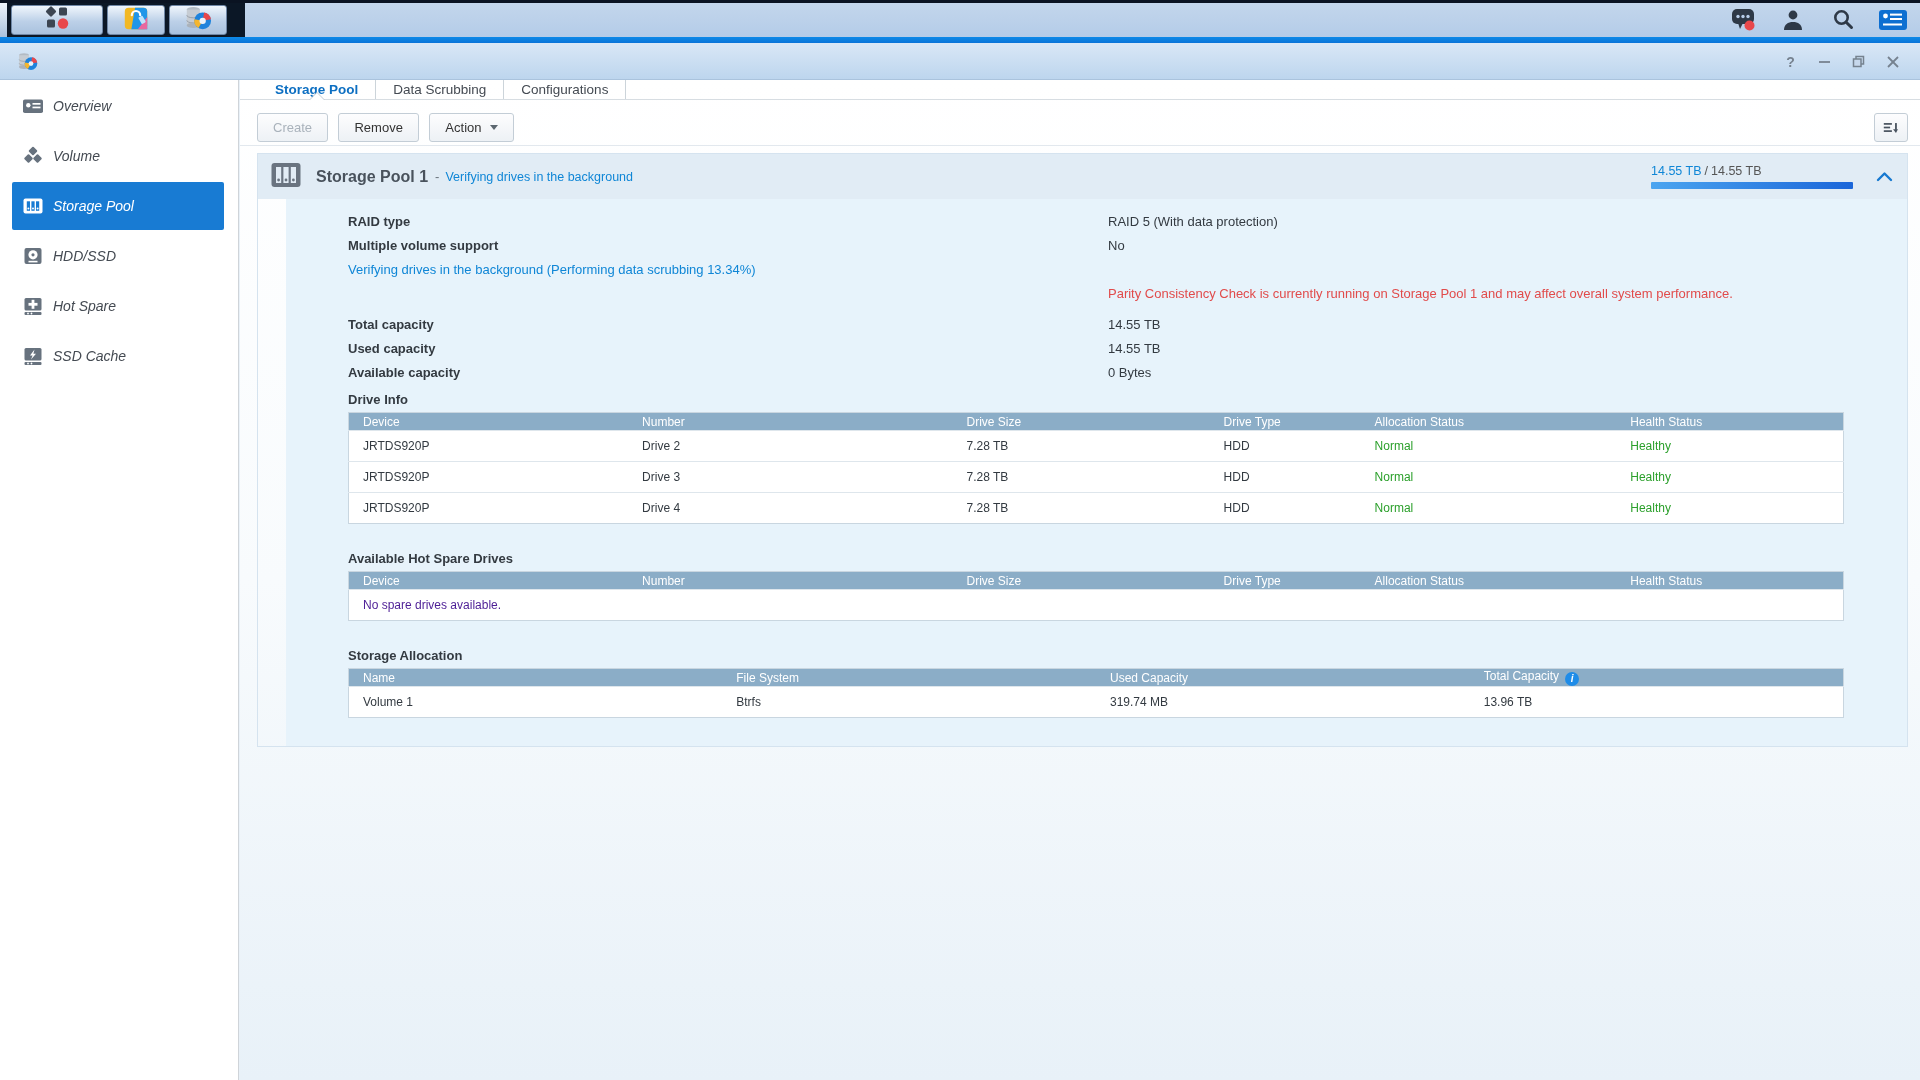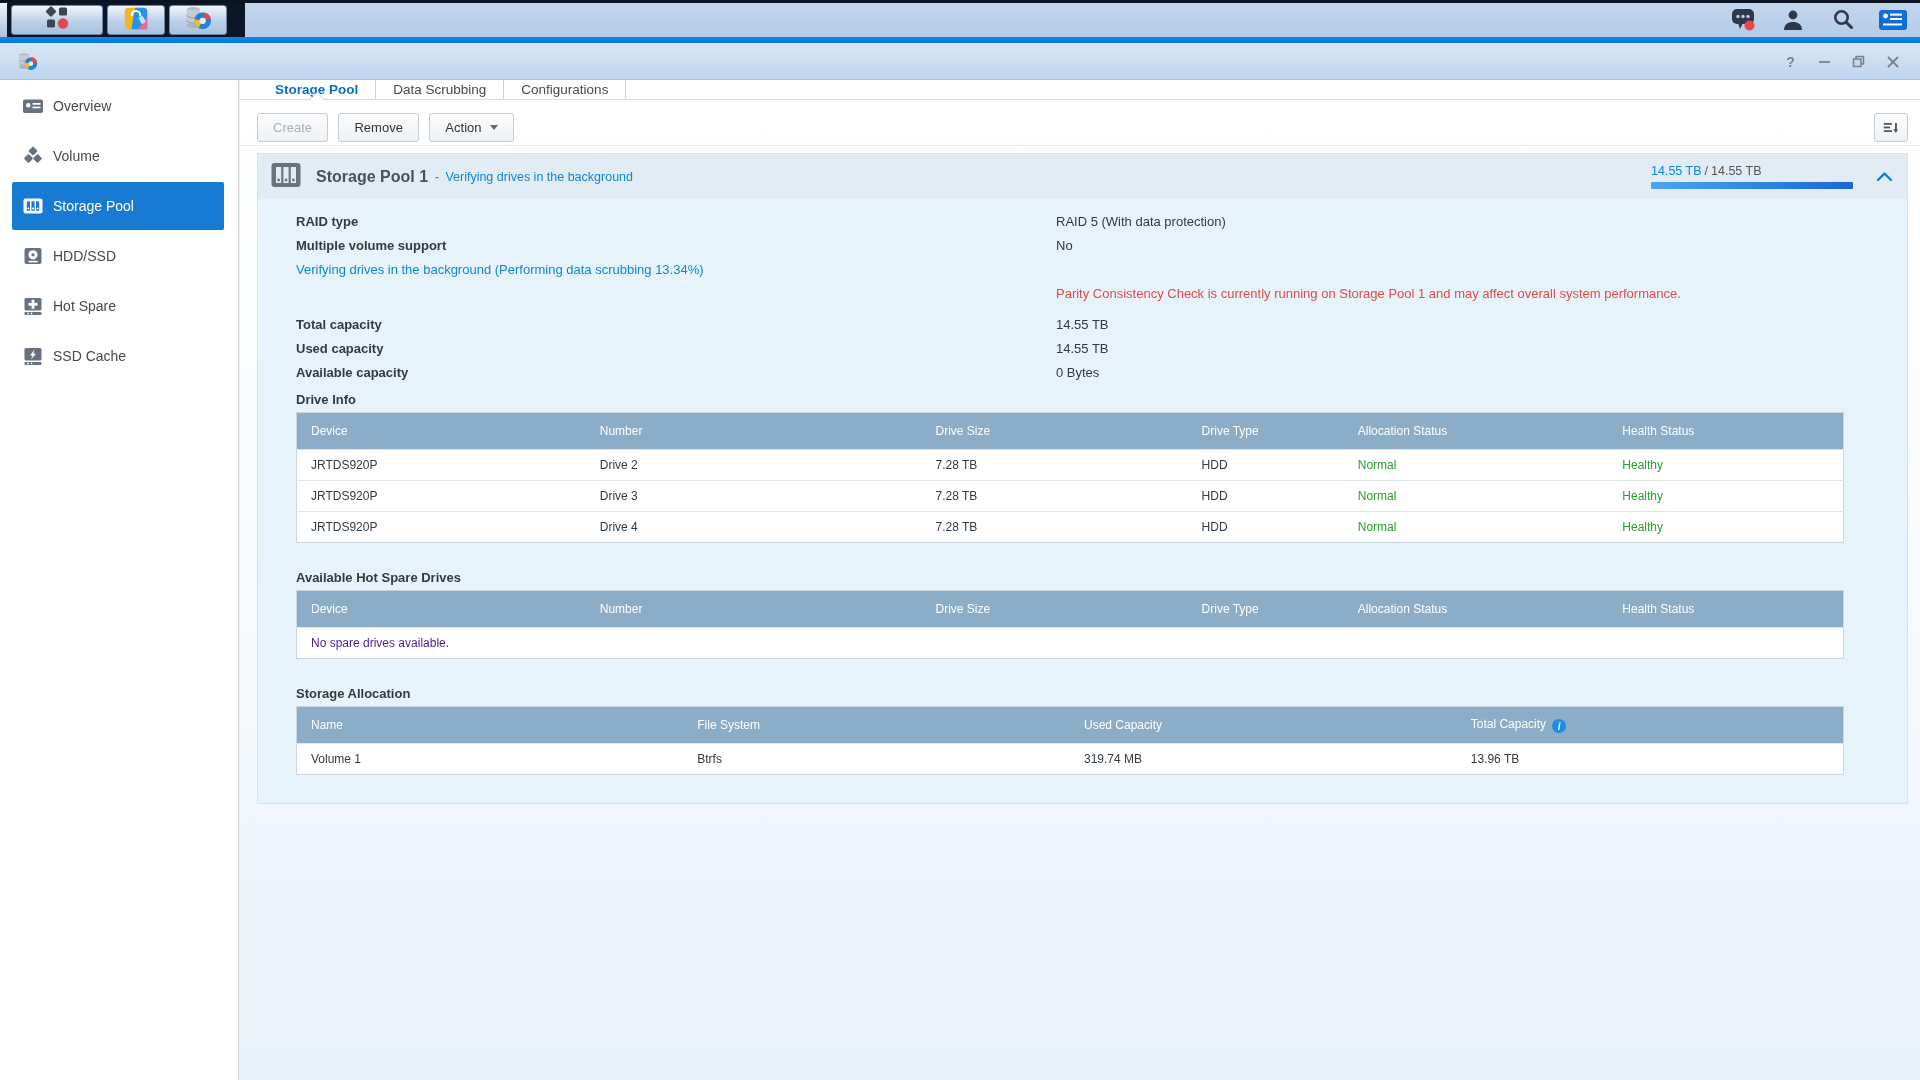--- a/index.html
+++ b/index.html
@@ -32,21 +32,21 @@
   .win-controls { position:absolute; right:20px; top:0; height:37px; display:flex; align-items:center; gap:19px; }
   .win-ctl { width:15px; height:15px; display:flex; align-items:center; justify-content:center;
     color:#76828f; font-weight:bold; font-size:14px; cursor:pointer; }
 
   .win-body { position:absolute; top:37px; left:0; right:0; bottom:0; }
 
   
   .sidebar { position:absolute; top:0; left:0; bottom:0; width:239px; background:#ffffff;
     border-right:1px solid #cfd4d9; padding-top:1px; }
   .side-item { height:50px; display:flex; align-items:center; gap:9px; padding-left:22px;
-    font-size:14px; color:#444a52; cursor:pointer; --hole:#ffffff; }
+    font-size:14px; color:#444a52; cursor:pointer;font-style:italic; --hole:#ffffff; }
   .side-item .s-icon { color:#67727e; flex:0 0 auto; display:flex; }
   .side-item.selected { background:#187bd3; color:#ffffff; margin:1px 14px 1px 12px;
     border-radius:2px; height:48px; padding-left:10px; --hole:#187bd3; }
   .side-item.selected .s-icon { color:#ffffff; }
 
   
   .main { position:absolute; top:0; left:240px; right:0; bottom:0;
     background:linear-gradient(180deg,#ffffff 0%,#f8fbfd 50%,#e8f1f8 100%); }
 
   .tabbar { height:20px; border-bottom:1px solid #d7dde2; padding-left:18px; display:flex; }
@@ -77,35 +77,35 @@
   .pool-status { font-size:12.5px; color:#0f86d6; margin-left:6px; }
   .cap-group { margin-left:auto; width:202px; }
   .cap-line { font-size:12.5px; line-height:14px; }
   .cap-used { color:#0f86d6; }
   .cap-sep { color:#555; margin:0 3px; }
   .cap-total { color:#555; }
   .progress-track { margin-top:4px; height:7px; background:#cfe0ef; border-radius:1px; overflow:hidden; }
   .progress-fill { height:100%; background:linear-gradient(90deg,#4ba5f0,#1b66d9); }
   .collapse-btn { margin-left:23px; margin-right:6px; cursor:pointer; display:flex; align-items:center; }
 
-  .panel-body { background:#e7f3fb; padding:13px 63px 28px 38px; }
+  .panel-body { background:#e7f3fb; padding:13px 63px 28px 62px;margin-left:28px; }
   .detail-row { display:flex; font-size:13px; line-height:19px; margin-bottom:5px; }
   .detail-label { width:760px; font-weight:bold; color:#333a41; flex:0 0 auto; }
   .detail-value { color:#333a41; }
   .detail-value.blue { color:#0f86d6; }
   .detail-value.red { color:#e14b4b; }
   .gap-top { margin-top:12px; }
 
   .section-title { font-size:13px; font-weight:bold; color:#333a41; margin:27px 0 5px; }
   .section-title.first { margin-top:10px; }
 
   table.tbl { width:100%; table-layout:fixed; border-collapse:collapse;
     background:#ffffff; border:1px solid #c9d6e0; }
   table.tbl th { background:#8badc7; color:#ffffff; font-weight:normal; font-size:12px;
-    text-align:left; height:37px; padding:0 0 0 14px; cursor:pointer; }
+    text-align:left; height:18px; padding:0 0 0 14px; cursor:pointer; }
   table.tbl td { font-size:12px; color:#333a41; padding:8px 0 8px 14px; border-top:1px solid #dee6ec; }
   table.tbl td.green { color:#2ca02c; }
   table.tbl td.empty-cell { color:#4c1d95; }
   .tbl-drives th:nth-child(1){width:18.7%} .tbl-drives th:nth-child(2){width:21.7%}
   .tbl-drives th:nth-child(3){width:17.2%} .tbl-drives th:nth-child(4){width:10.1%}
   .tbl-drives th:nth-child(5){width:17.1%} .tbl-drives th:nth-child(6){width:15.2%}
   .info-icon { display:inline-flex; align-items:center; justify-content:center; width:14px; height:14px;
     border-radius:50%; background:#1e8ce8; color:#fff; font-size:10px; font-weight:bold;
     font-style:italic; margin-left:6px; vertical-align:-2px; cursor:pointer; }
 </style>

